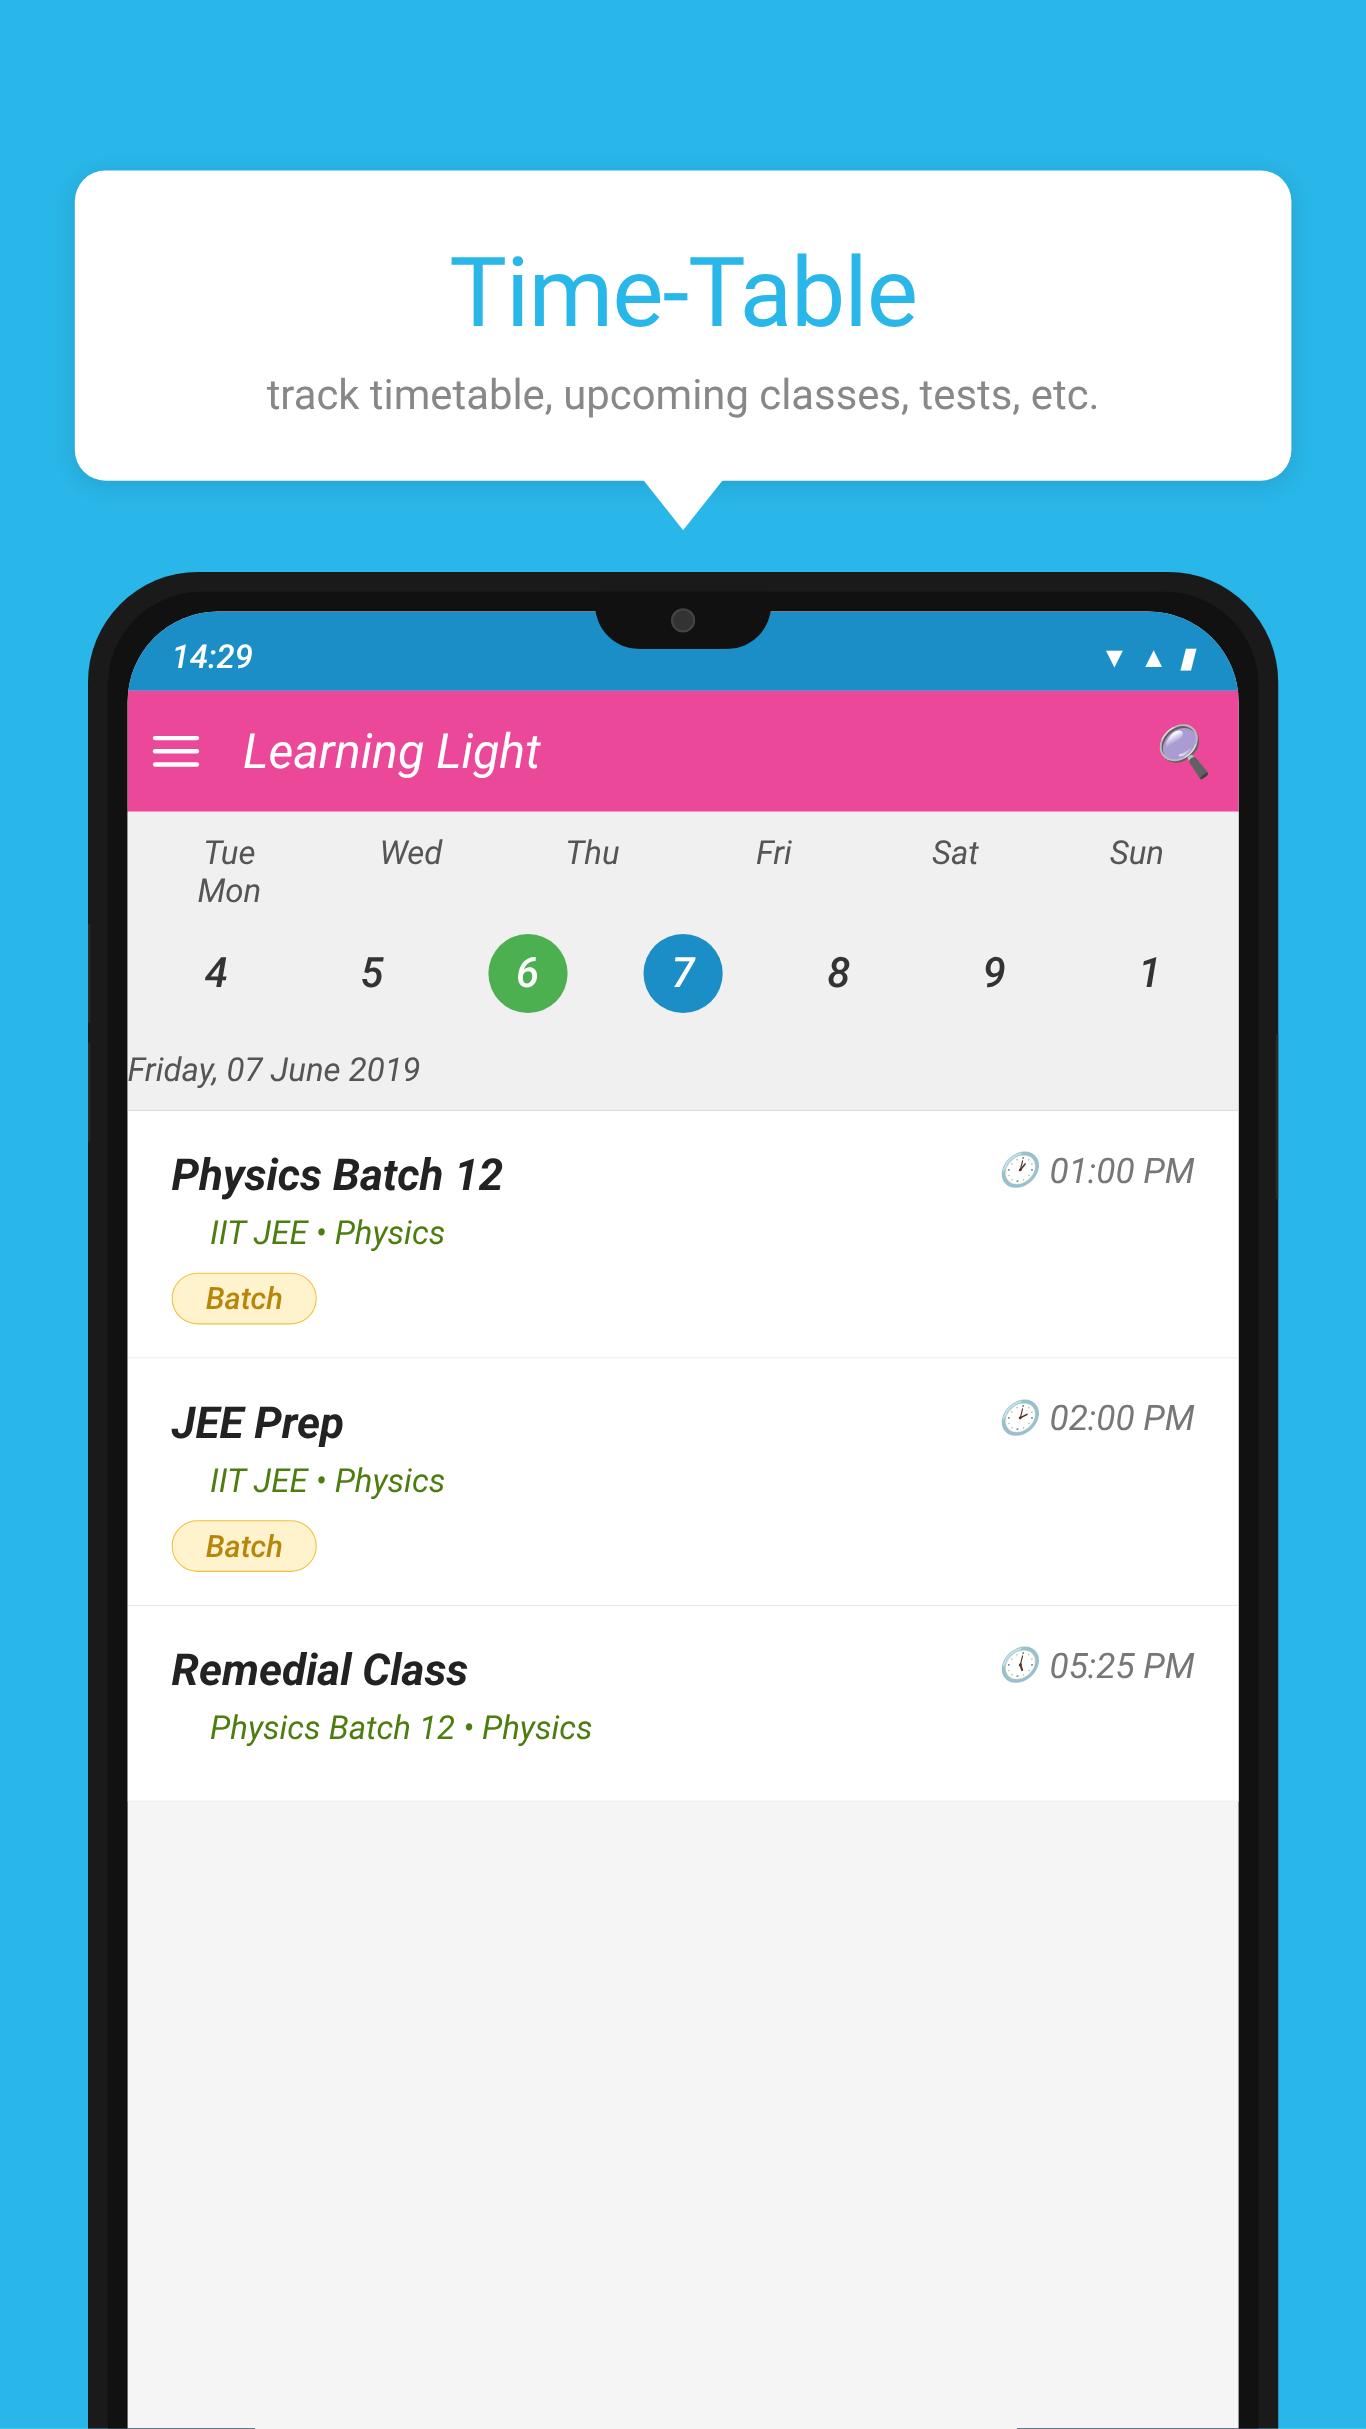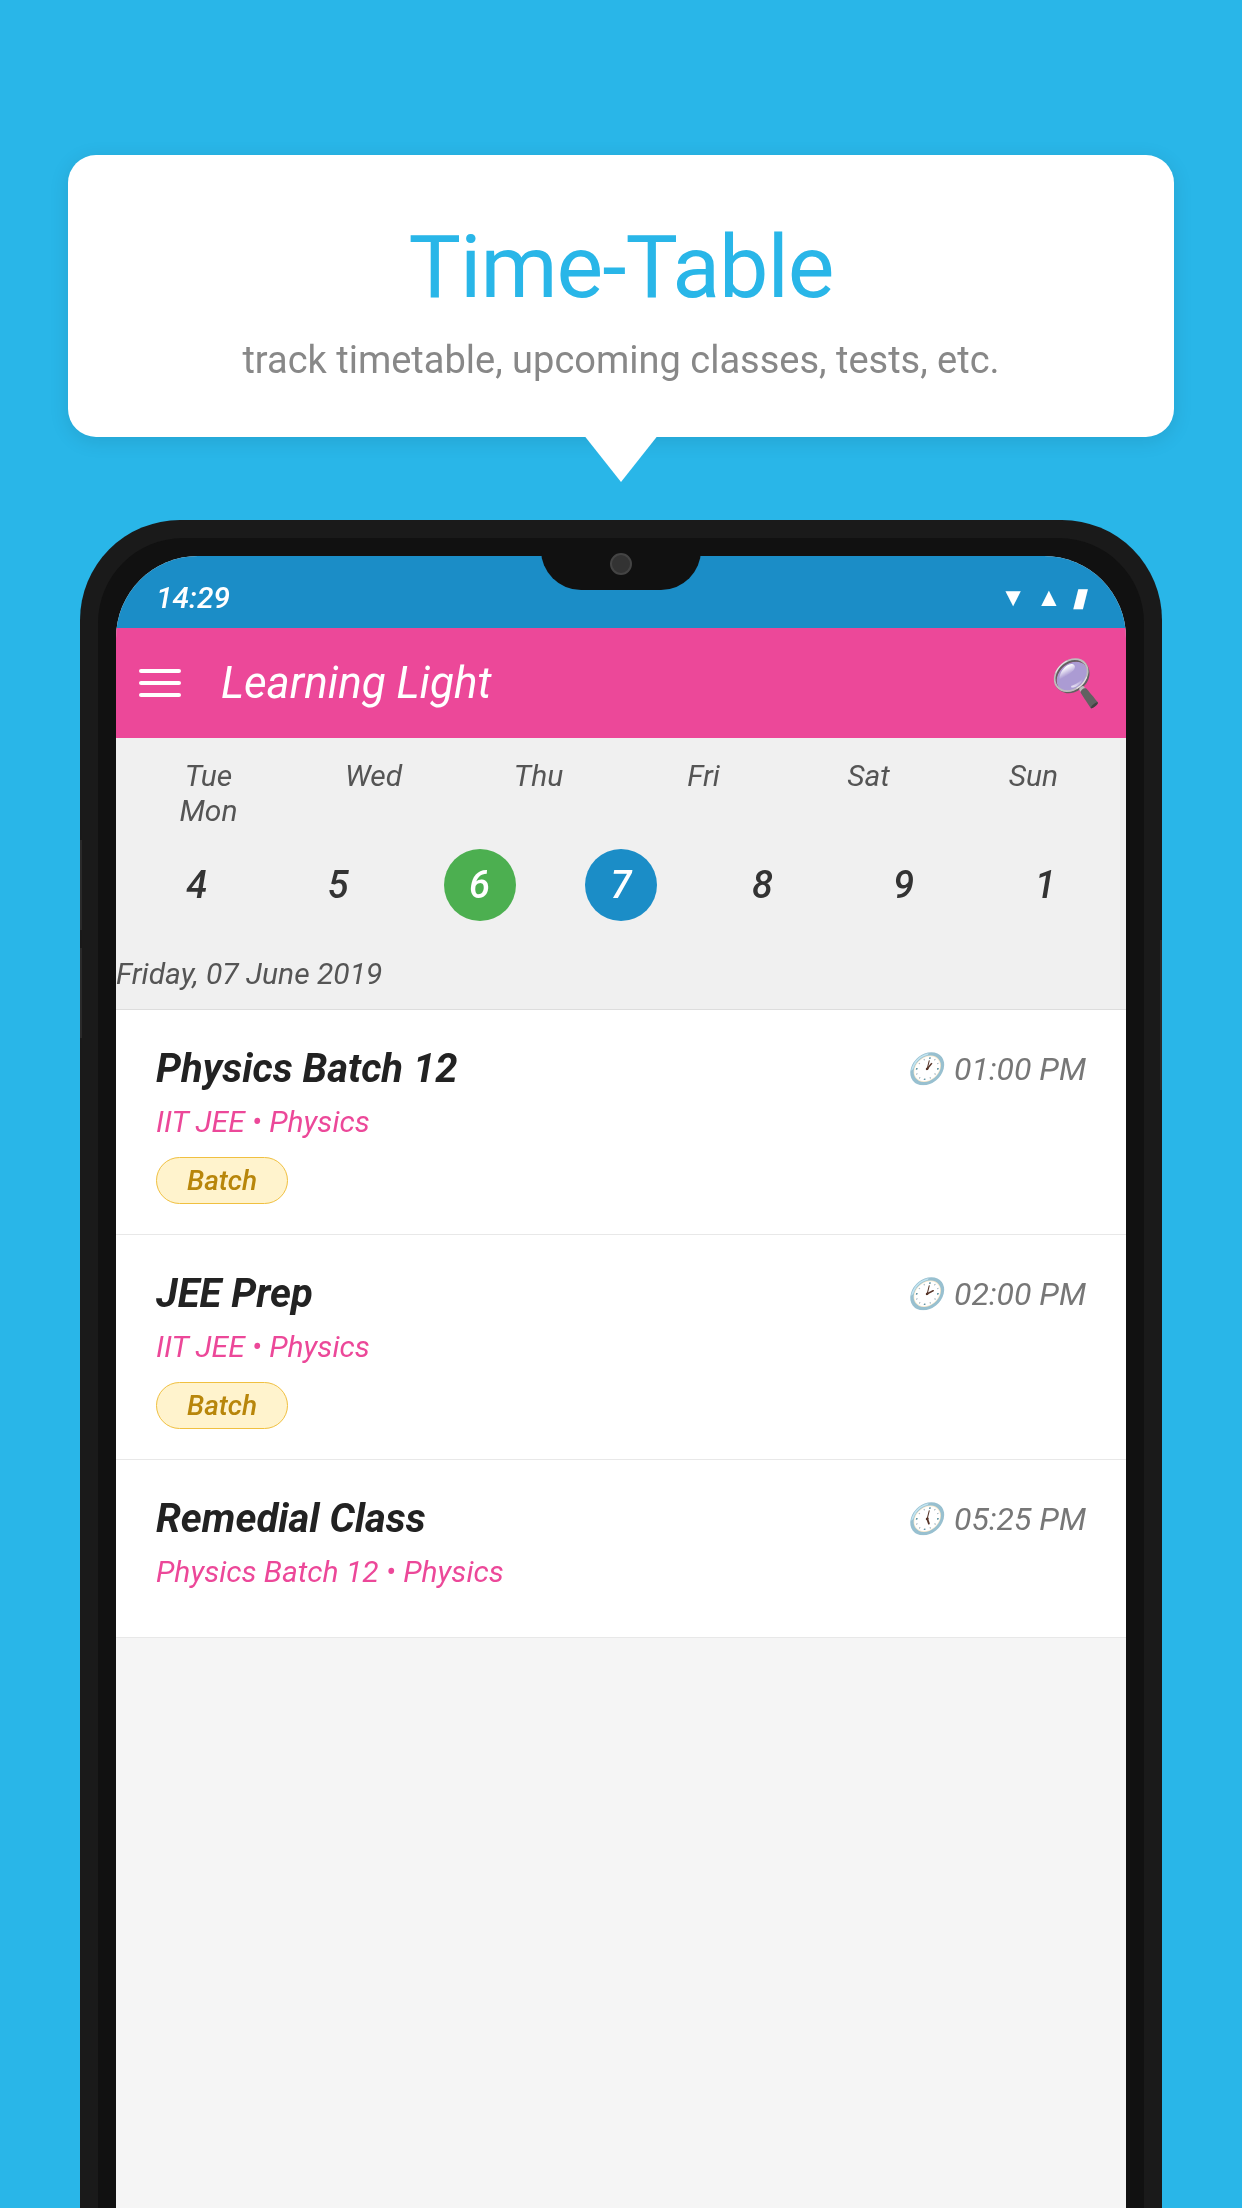--- a/index.html
+++ b/index.html
@@ -234,43 +234,44 @@
       background: #fff;
       overflow-y: auto;
     }
     .schedule-item {
       padding: 35px 40px 30px;
       border-bottom: 1px solid #e8e8e8;
       background: #fff;
     }
     .schedule-item-header {
       display: flex;
-      align-items: center;
+      align-items: flex-start;
       justify-content: space-between;
       margin-bottom: 12px;
     }
     .schedule-item-title {
       font-size: 40px;
       font-weight: 700;
       color: #222;
     }
     .schedule-time {
       display: flex;
       align-items: center;
       gap: 10px;
       color: #777;
       font-size: 32px;
     }
     .clock-icon {
       font-size: 30px;
     }
     .schedule-sub {
       font-size: 30px;
-      color: #ec4899;
+      color: #4d7c0f;
       margin-bottom: 18px;
+      margin-left: 35px;
     }
     .batch-badge {
       display: inline-block;
       background: #FFF3CD;
       color: #B8860B;
       border: 1.5px solid #F0C040;
       border-radius: 30px;
       padding: 6px 30px;
       font-size: 28px;
       font-weight: 500;

